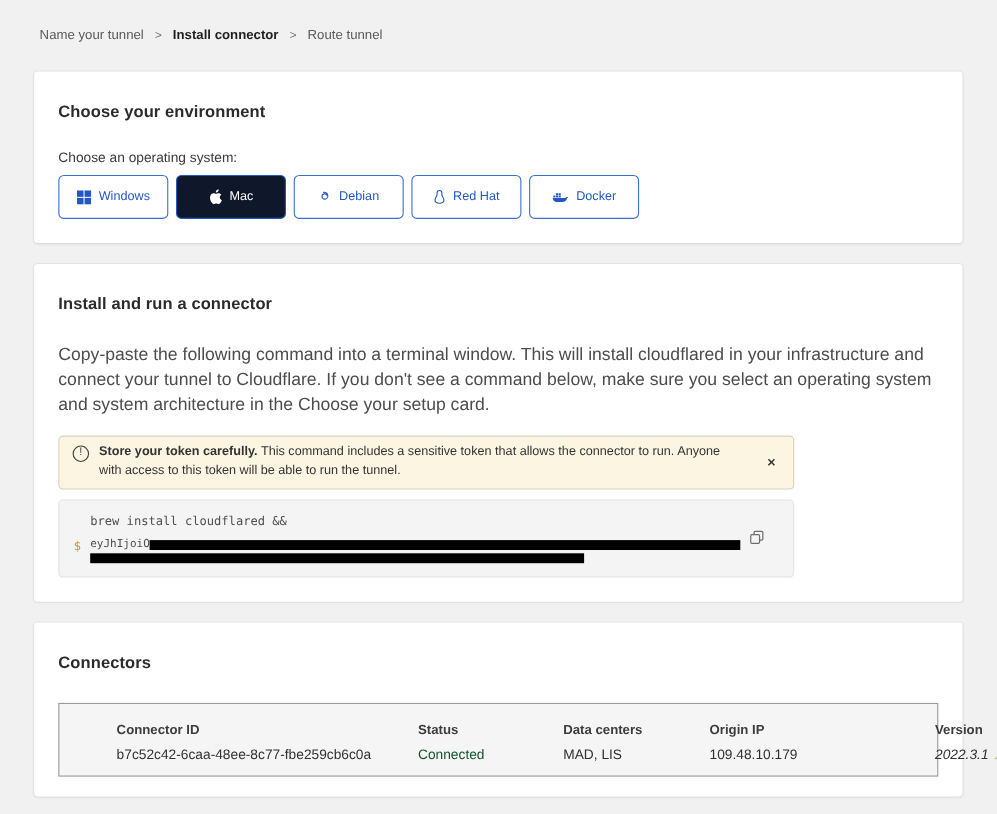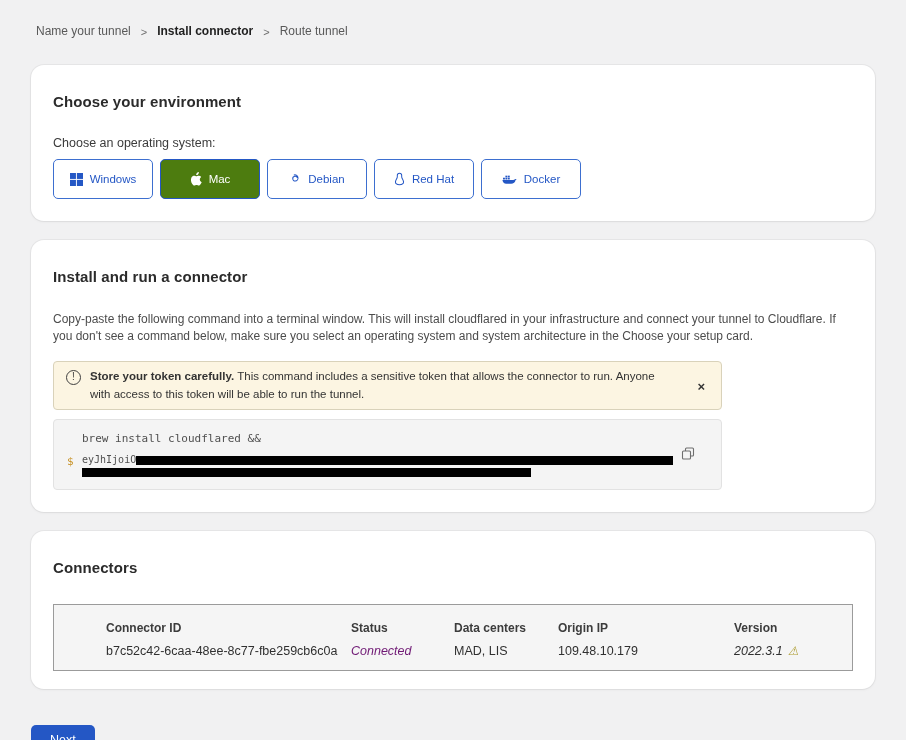--- a/index.html
+++ b/index.html
@@ -18,21 +18,21 @@
     font-size:12px; color:#595959;
     margin:0 0 27px 5px;
   }
   .breadcrumb .crumb { color:#595959; cursor:default; }
   .breadcrumb .crumb.active { color:#1f1f1f; font-weight:700; }
   .breadcrumb .sep { color:#6f6f6f; font-size:11px; }
 
   
   .card {
     background:#ffffff;
-    border-radius:13px;
+    border-radius:3px;
     box-shadow:0 0 0 1px rgba(0,0,0,0.045), 0 1px 3px rgba(0,0,0,0.05);
     padding:28px 22px 22px 22px;
     margin-bottom:19px;
   }
   .card h2 {
     font-size:15px; font-weight:700; color:#2b2b2b;
     letter-spacing:.1px;
   }
 
   
@@ -41,26 +41,26 @@
   .os-row { display:flex; gap:7px; }
   .os-btn {
     width:100px; height:40px;
     display:flex; align-items:center; justify-content:center; gap:7px;
     background:#fff;
     border:1px solid #3d6fd0; border-radius:5px;
     color:#2457c5; font-size:11.5px; font-family:inherit;
     cursor:pointer;
   }
   .os-btn svg { flex:0 0 auto; display:block; }
-  .os-btn.selected { background:#4d7c0f; border-color:#2457c5; color:#ffffff; }
+  .os-btn.selected { background:#0f172a; border-color:#2457c5; color:#ffffff; }
 
   
   .install-card h2 { margin-bottom:26px; }
   .install-card p.desc {
-    font-size:12px; line-height:1.45; color:#4c4c4c;
+    font-size:16px; line-height:1.45; color:#4c4c4c;
     max-width:794px; margin-bottom:15px;
   }
   .warn-banner {
     position:relative;
     width:669px;
     background:#fcf5e2;
     border:1px solid #d9d2ba;
     border-radius:4px;
     padding:6px 44px 6px 12px;
     display:flex; gap:9px;
@@ -113,24 +113,25 @@
   .conn-table {
     width:800px; height:67px;
     background:#f5f5f5;
     border:1px solid #9b9b9b;
     padding:16px 0 0 52px;
   }
   .t-row {
     display:grid;
     grid-template-columns:245px 103px 104px 176px 1fr;
     align-items:center;
+    gap:29px;
   }
   .t-head { font-size:12px; font-weight:700; color:#3c3c3c; margin-bottom:9px; }
   .t-vals { font-size:12.5px; color:#303030; }
-  .status-connected { color:#701a75;font-style:italic; }
+  .status-connected { color:#14532d; }
   .version-cell { display:flex; align-items:flex-end; gap:5px;font-style:italic; }
   .version-warn { color:#ad9c2f; font-size:12px; }
 
   
   .footer { margin-top:36px; }
   .next-btn {
     background:#2457c5; color:#ffffff;
     border:none; border-radius:5px;
     padding:8px 19px;
     font-size:12.5px; font-family:inherit;

